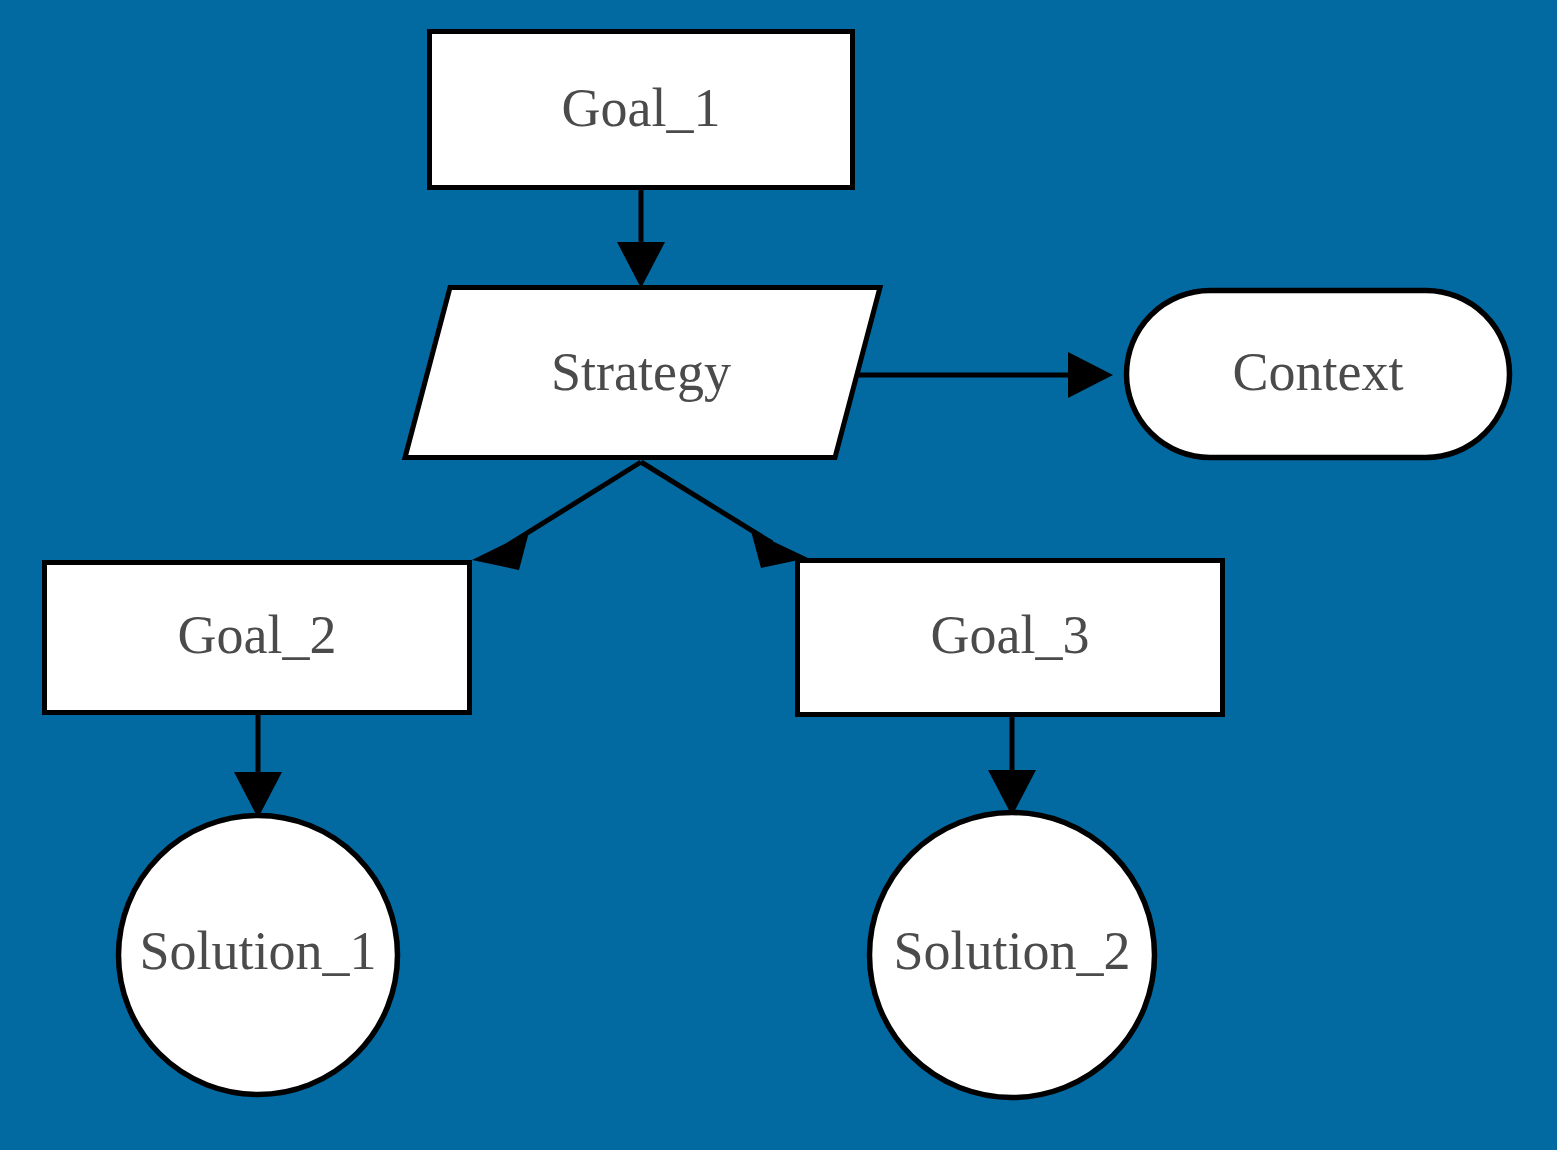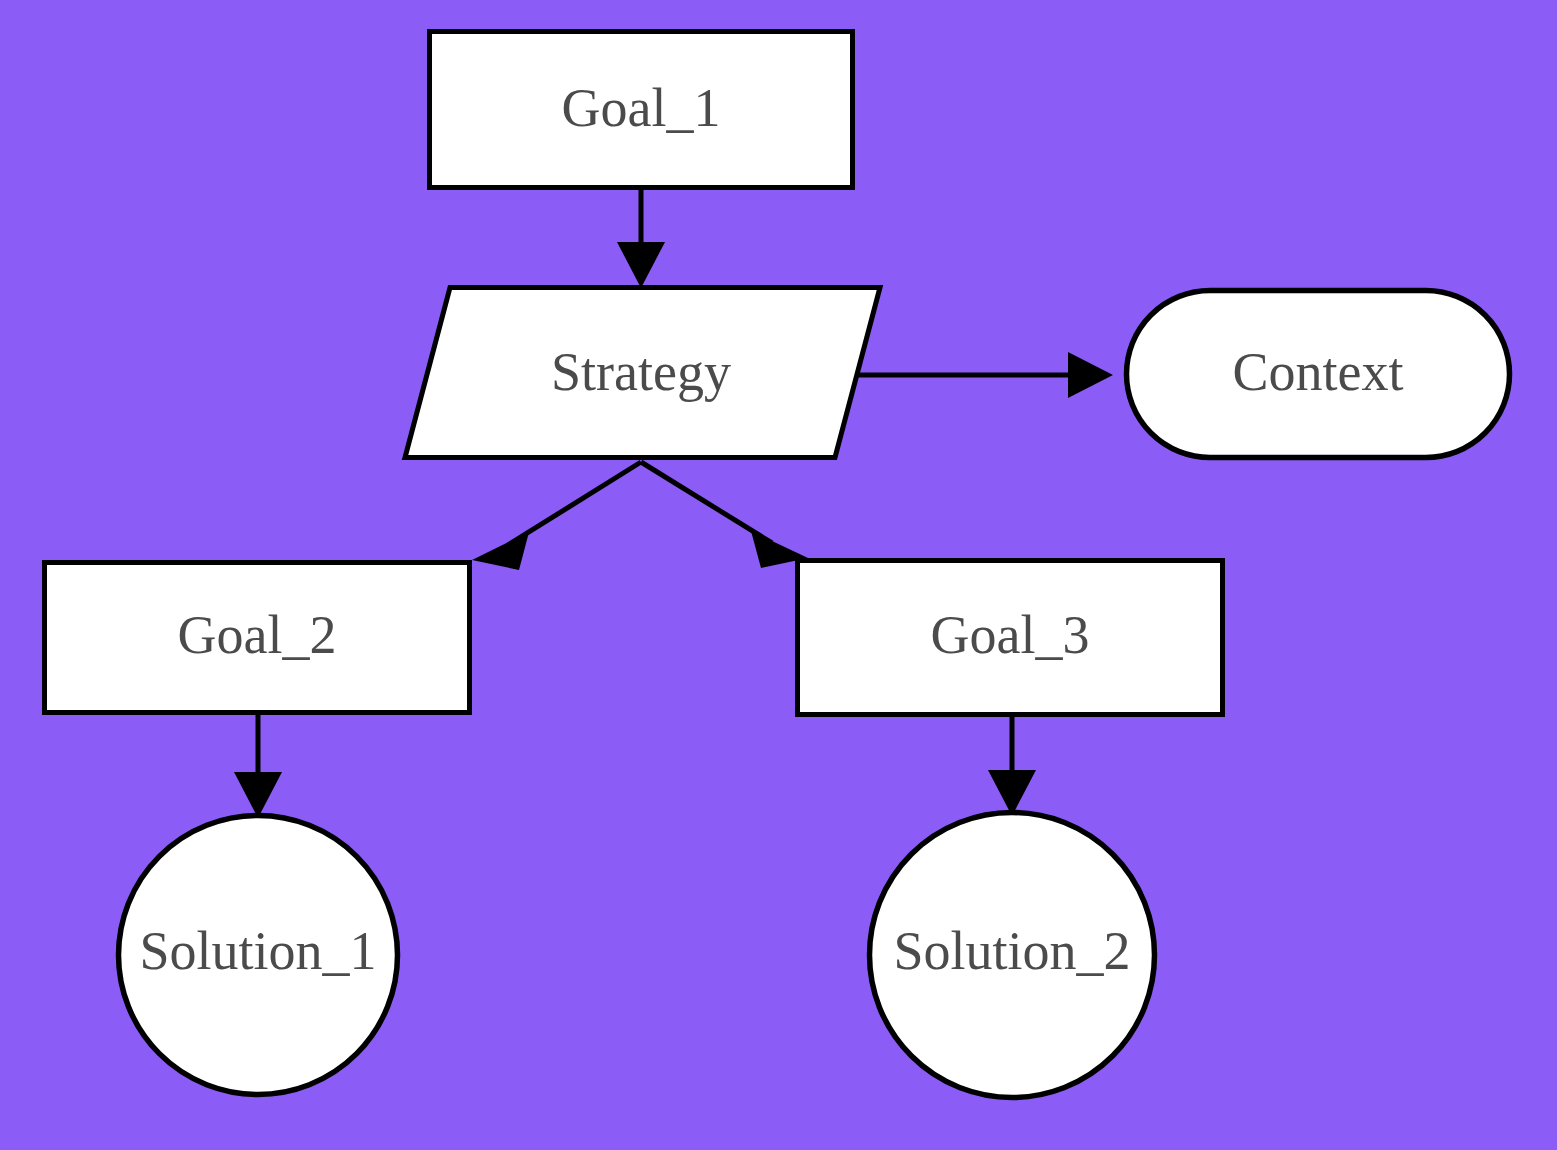--- a/index.html
+++ b/index.html
@@ -11,21 +11,21 @@
   body {
     width: 1557px;
     height: 1150px;
     overflow: hidden;
     font-family: "Liberation Serif", "DejaVu Serif", serif;
   }
   #diagram-root {
     position: relative;
     width: 1557px;
     height: 1150px;
-    background: #8b5cf6;
+    background: #0369a1;
   }
   #diagram-svg {
     position: absolute;
     top: 0;
     left: 0;
     width: 1557px;
     height: 1150px;
     display: block;
   }
   .node-label {

